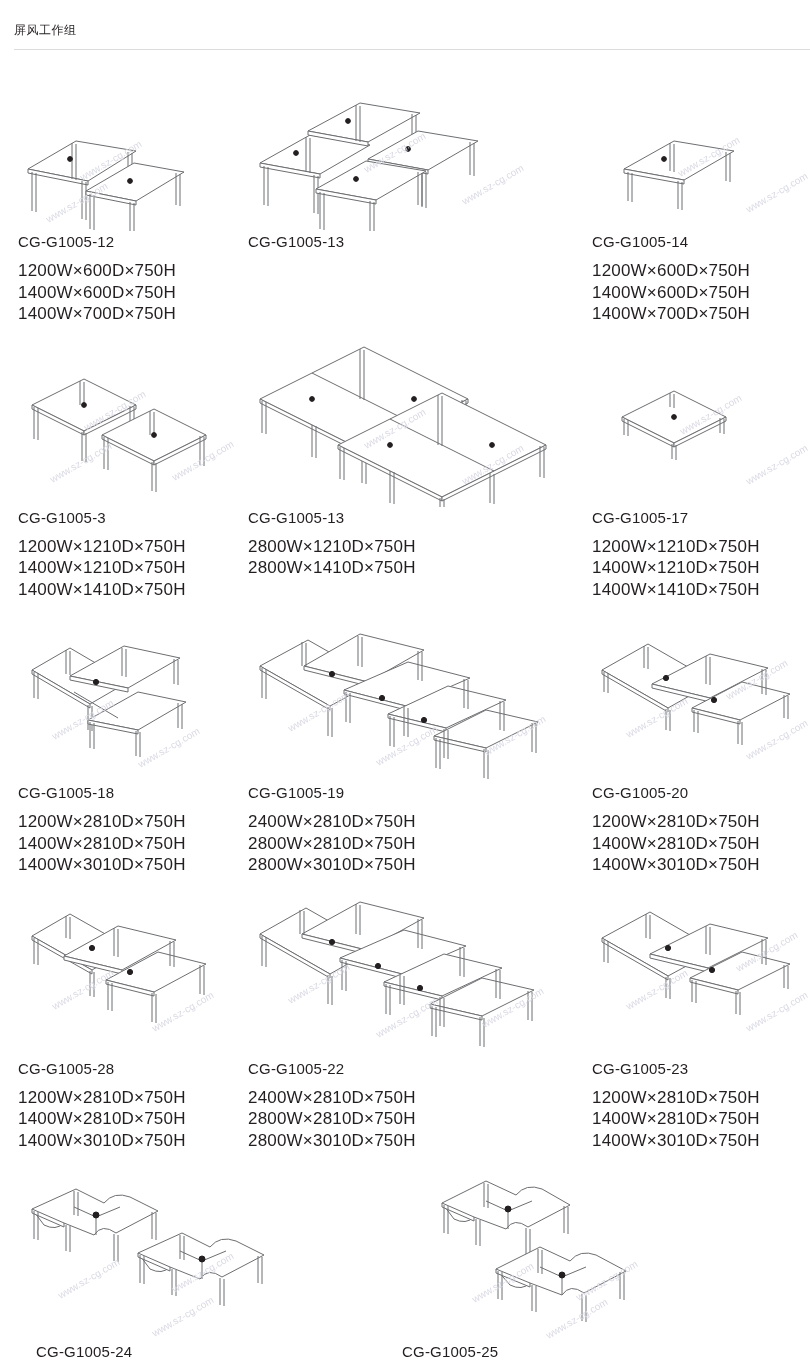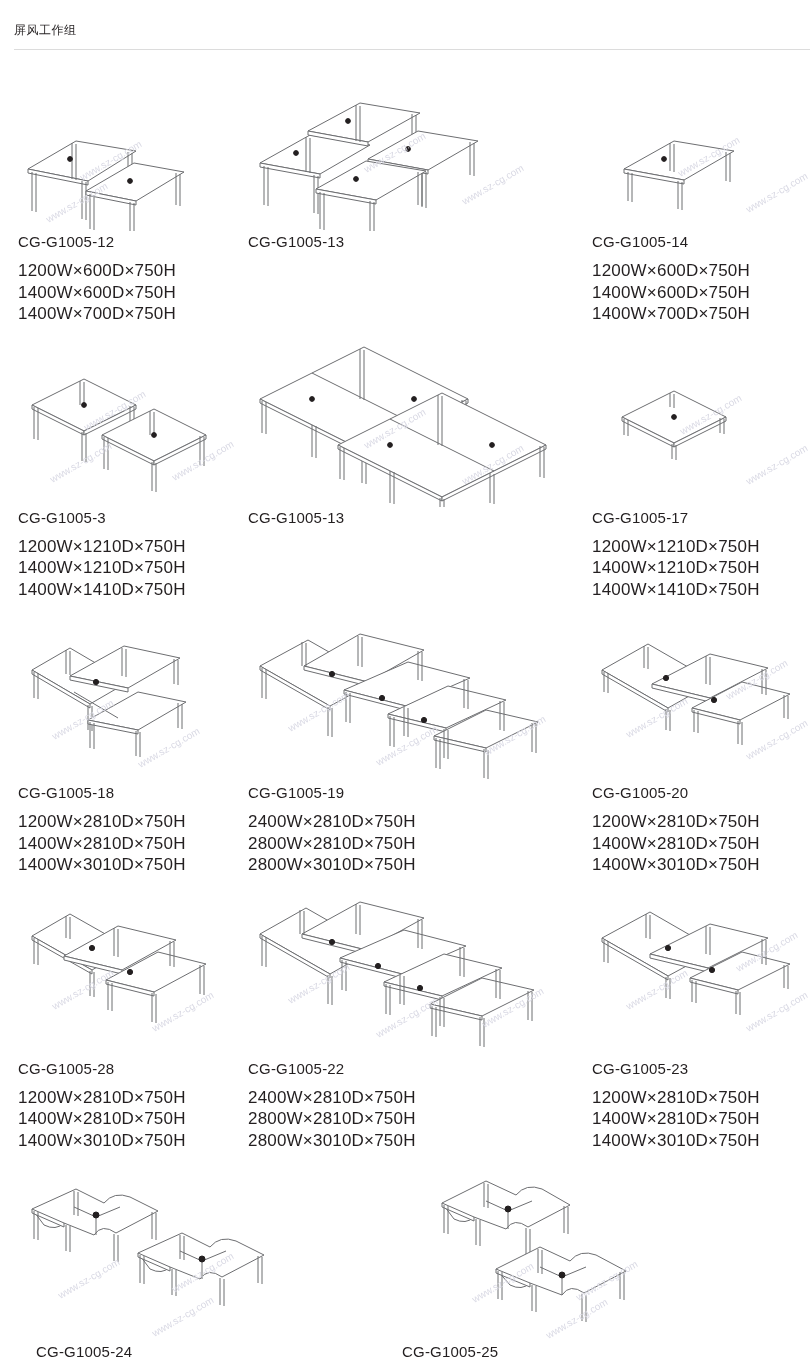--- a/index.html
+++ b/index.html
@@ -273,20 +273,22 @@
             <circle cx="64" cy="64" r="2.4" fill="#231f20" stroke="#231f20"></circle>
             <circle cx="166" cy="64" r="2.4" fill="#231f20" stroke="#231f20"></circle>
             <circle cx="142" cy="110" r="2.4" fill="#231f20" stroke="#231f20"></circle>
             <circle cx="244" cy="110" r="2.4" fill="#231f20" stroke="#231f20"></circle>
           </g>
         </svg>
         <div class="wm" style="left:112px; top:88px;">www.sz-cg.com</div>
         <div class="wm" style="left:210px; top:124px;">www.sz-cg.com</div>
       </div>
       <div class="code">CG-G1005-13</div>
+      <div class="spec">2800W×1210D×750H</div>
+      <div class="spec">2800W×1410D×750H</div>
     </div>
 
     <div class="cell">
       <div class="art">
         <svg width="226" height="172" viewBox="0 0 226 172">
           <g stroke="#6d6e71" stroke-width="1" fill="#ffffff">
             <polygon points="30,82 82,56 134,82 82,108"></polygon>
             <polygon points="30,82 82,108 82,112 30,86"></polygon>
             <polygon points="134,82 82,108 82,112 134,86"></polygon>
             <line x1="32" y1="84" x2="32" y2="100"></line>

